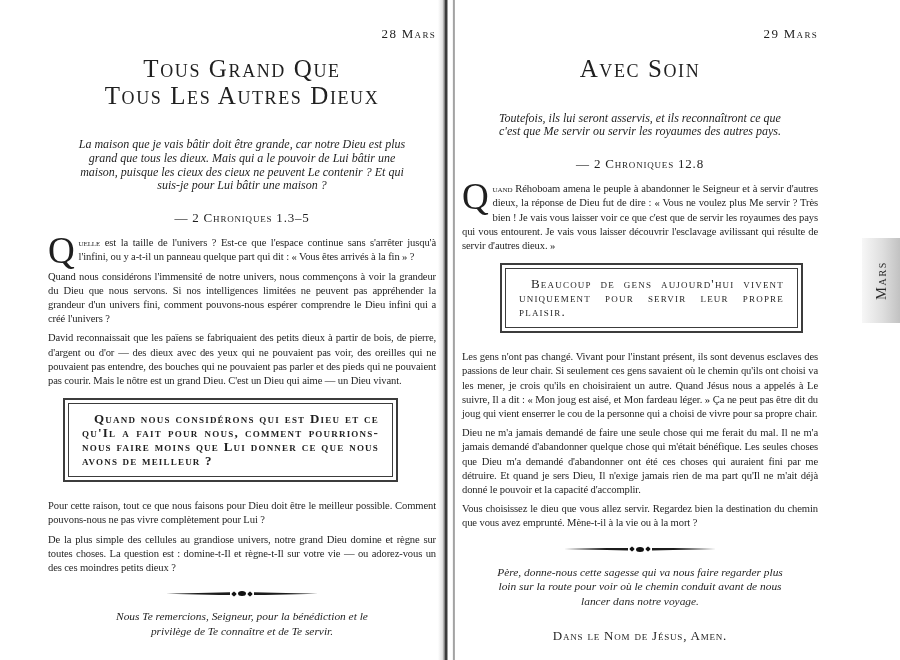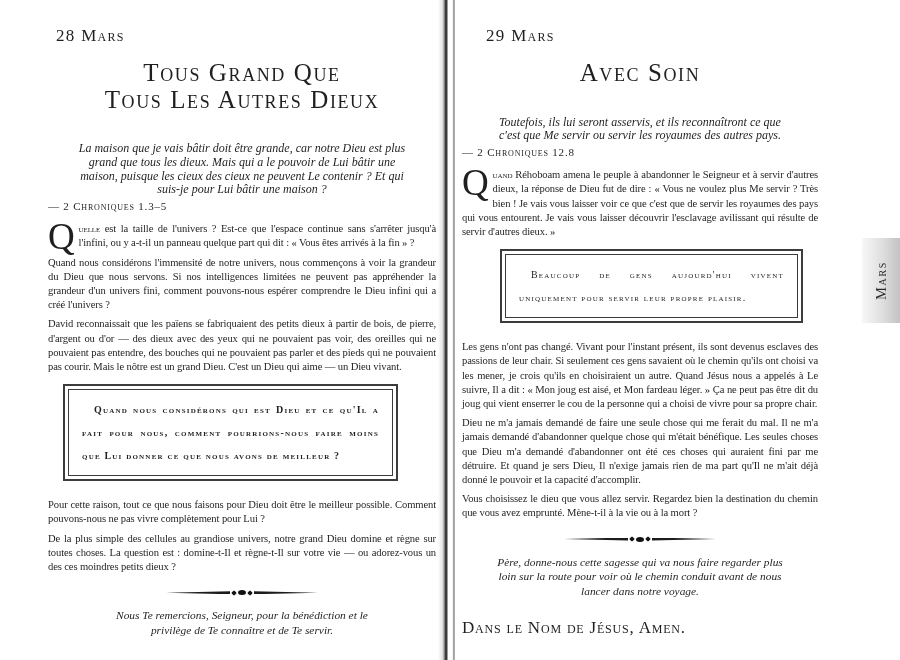--- a/index.html
+++ b/index.html
@@ -10,22 +10,23 @@
     font-family: "Liberation Serif", "DejaVu Serif", serif;
     color: #1f1f1f;
     overflow: hidden;
   }
   .page { position: absolute; top: 0; }
   #page-left  { left: 48px;  width: 388px; }
   #page-right { left: 462px; width: 356px; }
 
   .date {
     font-variant: small-caps;
-    font-size: 17px;
+    font-size: 13px;
     letter-spacing: 1.3px;
+    text-align: right;
   }
   #page-left  .date { margin: 26px 0 0 8px; }
   #page-right .date { margin: 26px 0 0 24px; }
 
   .title {
     text-align: center;
     font-variant: small-caps;
     font-weight: 400;
     font-size: 25px;
     line-height: 26.5px;
@@ -37,25 +38,25 @@
     font-style: italic;
     text-align: center;
     font-size: 12px;
     line-height: 13.8px;
     margin: 29px auto 0;
   }
   #page-left  .epigraph { max-width: 345px; }
   #page-right .epigraph { max-width: 285px; }
 
   .epigraph-ref {
-    text-align: left;
-    font-variant: small-caps;
-    font-size: 11px;
+    text-align: center;
+    font-variant: small-caps;
+    font-size: 13px;
     letter-spacing: 0.8px;
-    margin-top: 3px;
+    margin-top: 17px;
   }
 
   .body { margin-top: 10px; }
   .body p {
     margin: 0 0 5px 0;
     text-align: justify;
     font-size: 10.6px;
     line-height: 14.2px;
     letter-spacing: -0.12px;
   }
@@ -75,22 +76,22 @@
     outline-offset: 3px;
     padding: 8px 13px;
   }
   #page-left  .callout { margin: 15px 43px 22px 20px; font-weight: bold; }
   #page-right .callout { margin: 15px 20px 22px 43px; }
   .callout p {
     margin: 0;
     text-align: justify;
     text-indent: 12px;
     font-variant: small-caps;
-    font-size: 10px;
-    line-height: 23px;
+    font-size: 13px;
+    line-height: 14px;
     letter-spacing: 1.2px;
   }
   .after-callout { margin-top: 10px; }
 
   .divider {
     display: flex;
     align-items: center;
     justify-content: center;
     margin: 16px 0 13px;
   }
@@ -104,22 +105,23 @@
   .prayer {
     font-style: italic;
     text-align: center;
     font-size: 11.4px;
     line-height: 14.6px;
     margin: 9px auto;
   }
   #page-left  .prayer { max-width: 268px; }
   #page-right .prayer { max-width: 292px; }
   .prayer-close {
-    font-variant: small-caps;
-    font-size: 17px;
+    text-align: center;
+    font-variant: small-caps;
+    font-size: 13px;
     letter-spacing: 0.8px;
     margin-top: 20px;
   }
 
   .spine {
     position: absolute;
     left: 438px; top: 0;
     width: 20px; height: 660px;
     background: linear-gradient(to right,
       #ffffff 0%, #e3e3e3 22%, #8e8e8e 32%,

